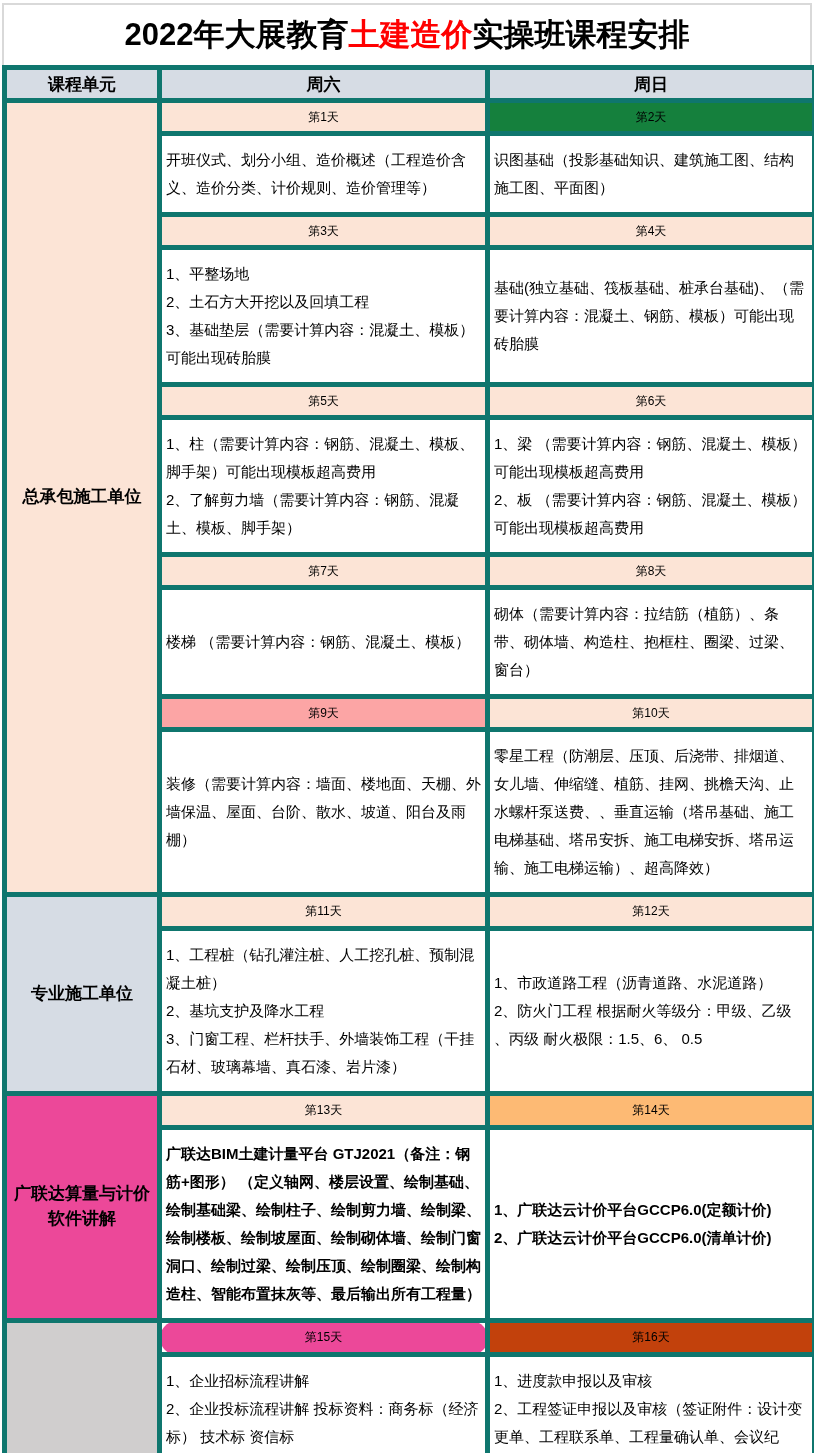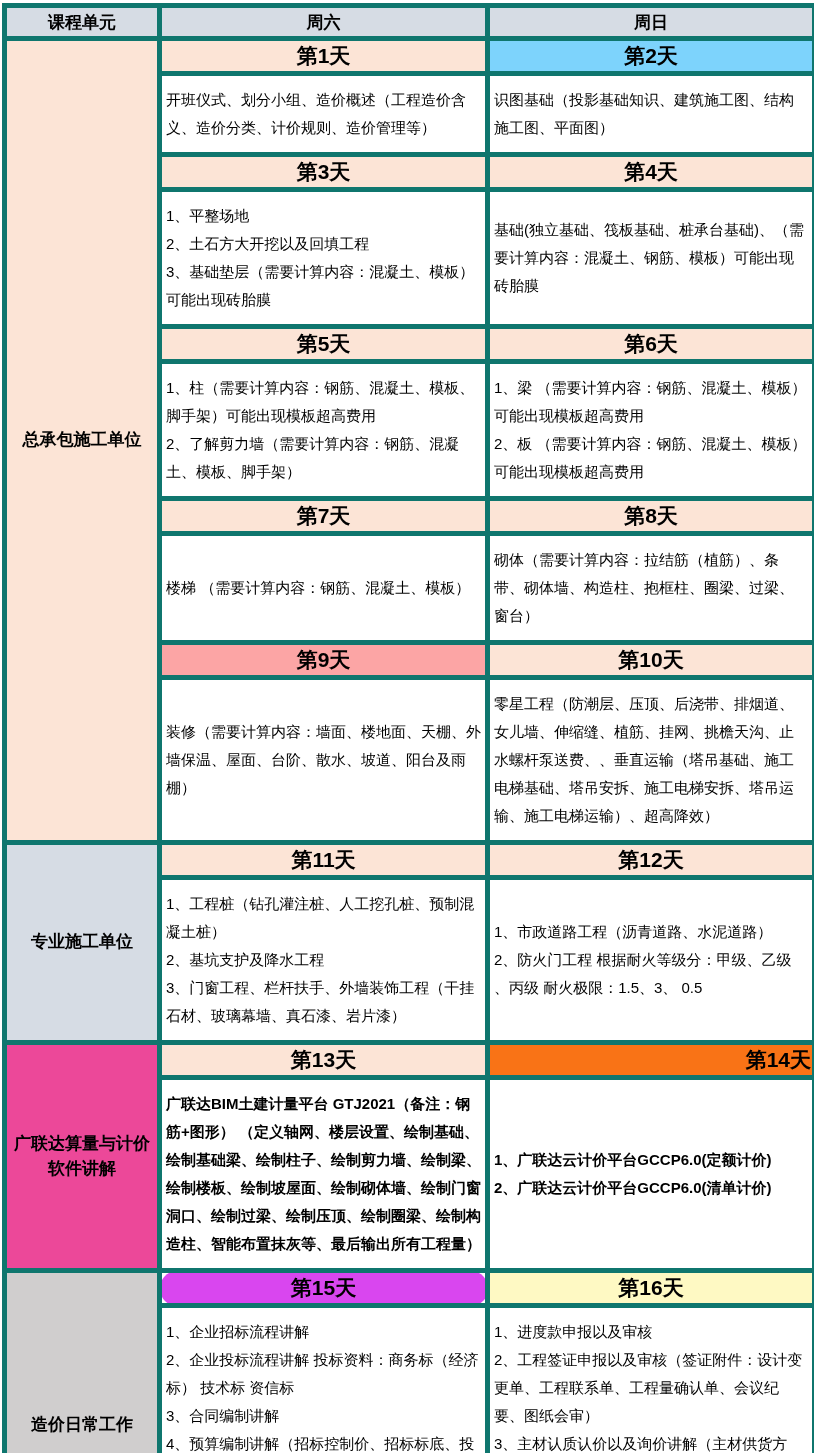--- a/index.html
+++ b/index.html
@@ -55,56 +55,59 @@
     text-align: center;
     vertical-align: middle;
     font-weight: bold;
     font-size: 17px;
     padding: 0 6px;
     line-height: 1.45;
   }
   .day-cell {
     text-align: center;
     vertical-align: middle;
-    font-weight: bold;
-    font-size: 21px;
+    font-weight: normal;
+    font-size: 12px;
   }
   .content-cell {
     vertical-align: middle;
     text-align: left;
     font-size: 15px;
     line-height: 28px;
     padding: 10px 4px;
     white-space: pre-line;
   }
 </style>
 </head>
 <body>
 
 <div class="page">
 
+  <div class="title-box">
+    <h1><span>2022年大展教育</span><span class="hl">土建造价</span><span>实操班课程安排</span></h1>
+  </div>
 
   <table class="schedule">
     <colgroup>
         <col class="c1">
         <col class="c2">
         <col class="c3">
       </colgroup>
 
     <tbody>
         <tr style="height:33px;">
       <td class="hdr-cell" style="background-color: rgb(214, 220, 228);">课程单元</td>
       <td class="hdr-cell" style="background-color: rgb(214, 220, 228);">周六</td>
       <td class="hdr-cell" style="background-color: rgb(214, 220, 228);">周日</td>
     </tr>
 
     <tr style="height:33px;">
       <td class="section-cell" rowspan="10" style="background-color: rgb(252, 228, 214);">总承包施工单位</td>
       <td class="day-cell" style="background-color: rgb(252, 228, 214);">第1天</td>
-      <td class="day-cell" style="background-color: #7dd3fc;">第2天</td>
+      <td class="day-cell" style="background-color: #15803d;">第2天</td>
     </tr>
     <tr style="height:76px;">
       <td class="content-cell">开班仪式、划分小组、造价概述（工程造价含义、造价分类、计价规则、造价管理等）</td>
       <td class="content-cell">识图基础（投影基础知识、建筑施工图、结构施工图、平面图）</td>
     </tr>
     <tr style="height:33px;">
       <td class="day-cell" style="background-color: rgb(252, 228, 214);">第3天</td>
       <td class="day-cell" style="background-color: rgb(252, 228, 214);">第4天</td>
     </tr>
     <tr style="height:112px;">
@@ -143,38 +146,38 @@
     <tr style="height:34px;">
       <td class="section-cell" rowspan="2" style="background-color: rgb(214, 220, 228);">专业施工单位</td>
       <td class="day-cell" style="background-color: rgb(252, 228, 214);">第11天</td>
       <td class="day-cell" style="background-color: rgb(252, 228, 214);">第12天</td>
     </tr>
     <tr style="height:151px;">
       <td class="content-cell">1、工程桩（钻孔灌注桩、人工挖孔桩、预制混凝土桩）
 2、基坑支护及降水工程
 3、门窗工程、栏杆扶手、外墙装饰工程（干挂石材、玻璃幕墙、真石漆、岩片漆）</td>
       <td class="content-cell">1、市政道路工程（沥青道路、水泥道路）
-2、防火门工程 根据耐火等级分：甲级、乙级 、丙级 耐火极限：1.5、3、 0.5</td>
+2、防火门工程 根据耐火等级分：甲级、乙级 、丙级 耐火极限：1.5、6、 0.5</td>
     </tr>
 
     <tr style="height:34px;">
       <td class="section-cell" rowspan="2" style="background-color: #ec4899;">广联达算量与计价软件讲解</td>
       <td class="day-cell" style="background-color: rgb(252, 228, 214);">第13天</td>
-      <td class="day-cell" style="background-color: #f97316; text-align: right;">第14天</td>
+      <td class="day-cell" style="background-color: #fdba74;">第14天</td>
     </tr>
     <tr style="height:150px;font-weight:bold;">
       <td class="content-cell">广联达BIM土建计量平台 GTJ2021（备注：钢筋+图形） （定义轴网、楼层设置、绘制基础、绘制基础梁、绘制柱子、绘制剪力墙、绘制梁、绘制楼板、绘制坡屋面、绘制砌体墙、绘制门窗洞口、绘制过梁、绘制压顶、绘制圈梁、绘制构造柱、智能布置抹灰等、最后输出所有工程量）</td>
       <td class="content-cell">1、广联达云计价平台GCCP6.0(定额计价)
 2、广联达云计价平台GCCP6.0(清单计价)</td>
     </tr>
 
     <tr style="height:34px;">
       <td class="section-cell" rowspan="2" style="background-color: rgb(208, 206, 206);">造价日常工作</td>
-      <td class="day-cell" style="background-color: #d946ef; border-radius: 17px;">第15天</td>
-      <td class="day-cell" style="background-color: #fef9c3;">第16天</td>
+      <td class="day-cell" style="background-color: #ec4899; border-radius: 17px;">第15天</td>
+      <td class="day-cell" style="background-color: #c2410c;">第16天</td>
     </tr>
     <tr style="height:242px;">
       <td class="content-cell">1、企业招标流程讲解
 2、企业投标流程讲解 投标资料：商务标（经济标）  技术标  资信标
 3、合同编制讲解
 4、预算编制讲解（招标控制价、招标标底、投标报价）
 5、经济指标分析（单方造价）
 6、钢筋含量、商砼含量、模板含量、人工含量等</td>
       <td class="content-cell">1、进度款申报以及审核
 2、工程签证申报以及审核（签证附件：设计变更单、工程联系单、工程量确认单、会议纪要、图纸会审）

